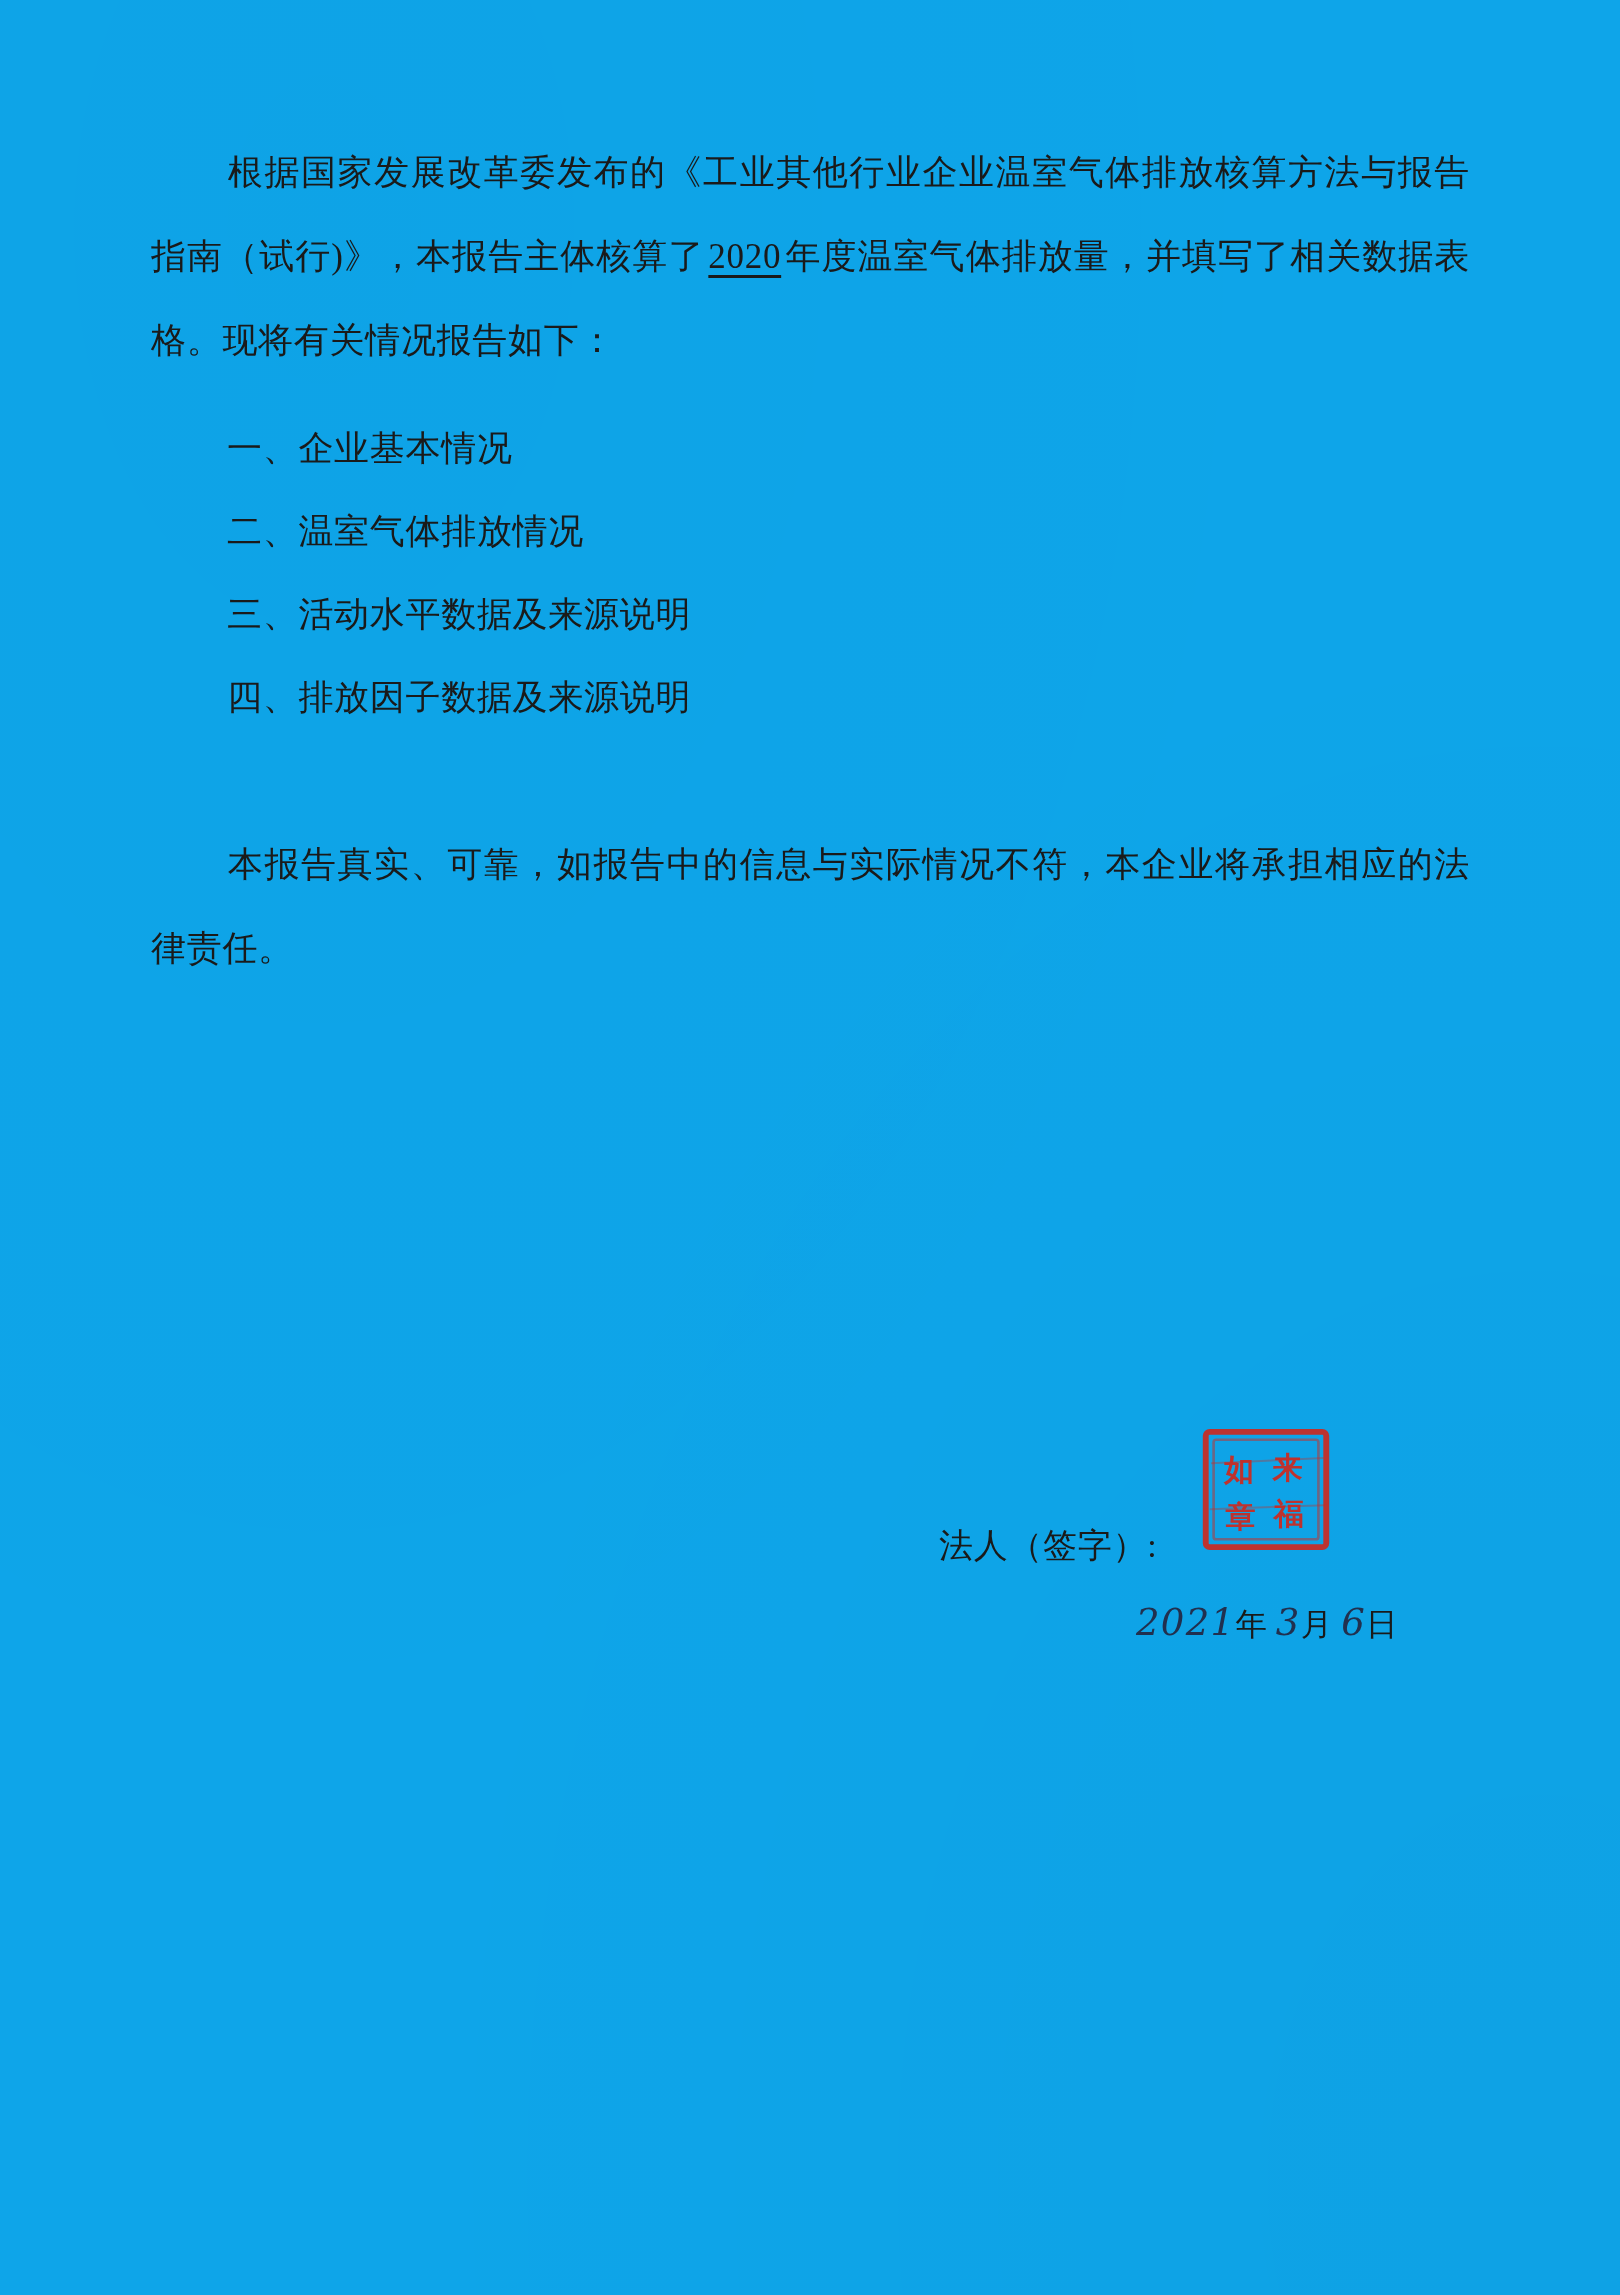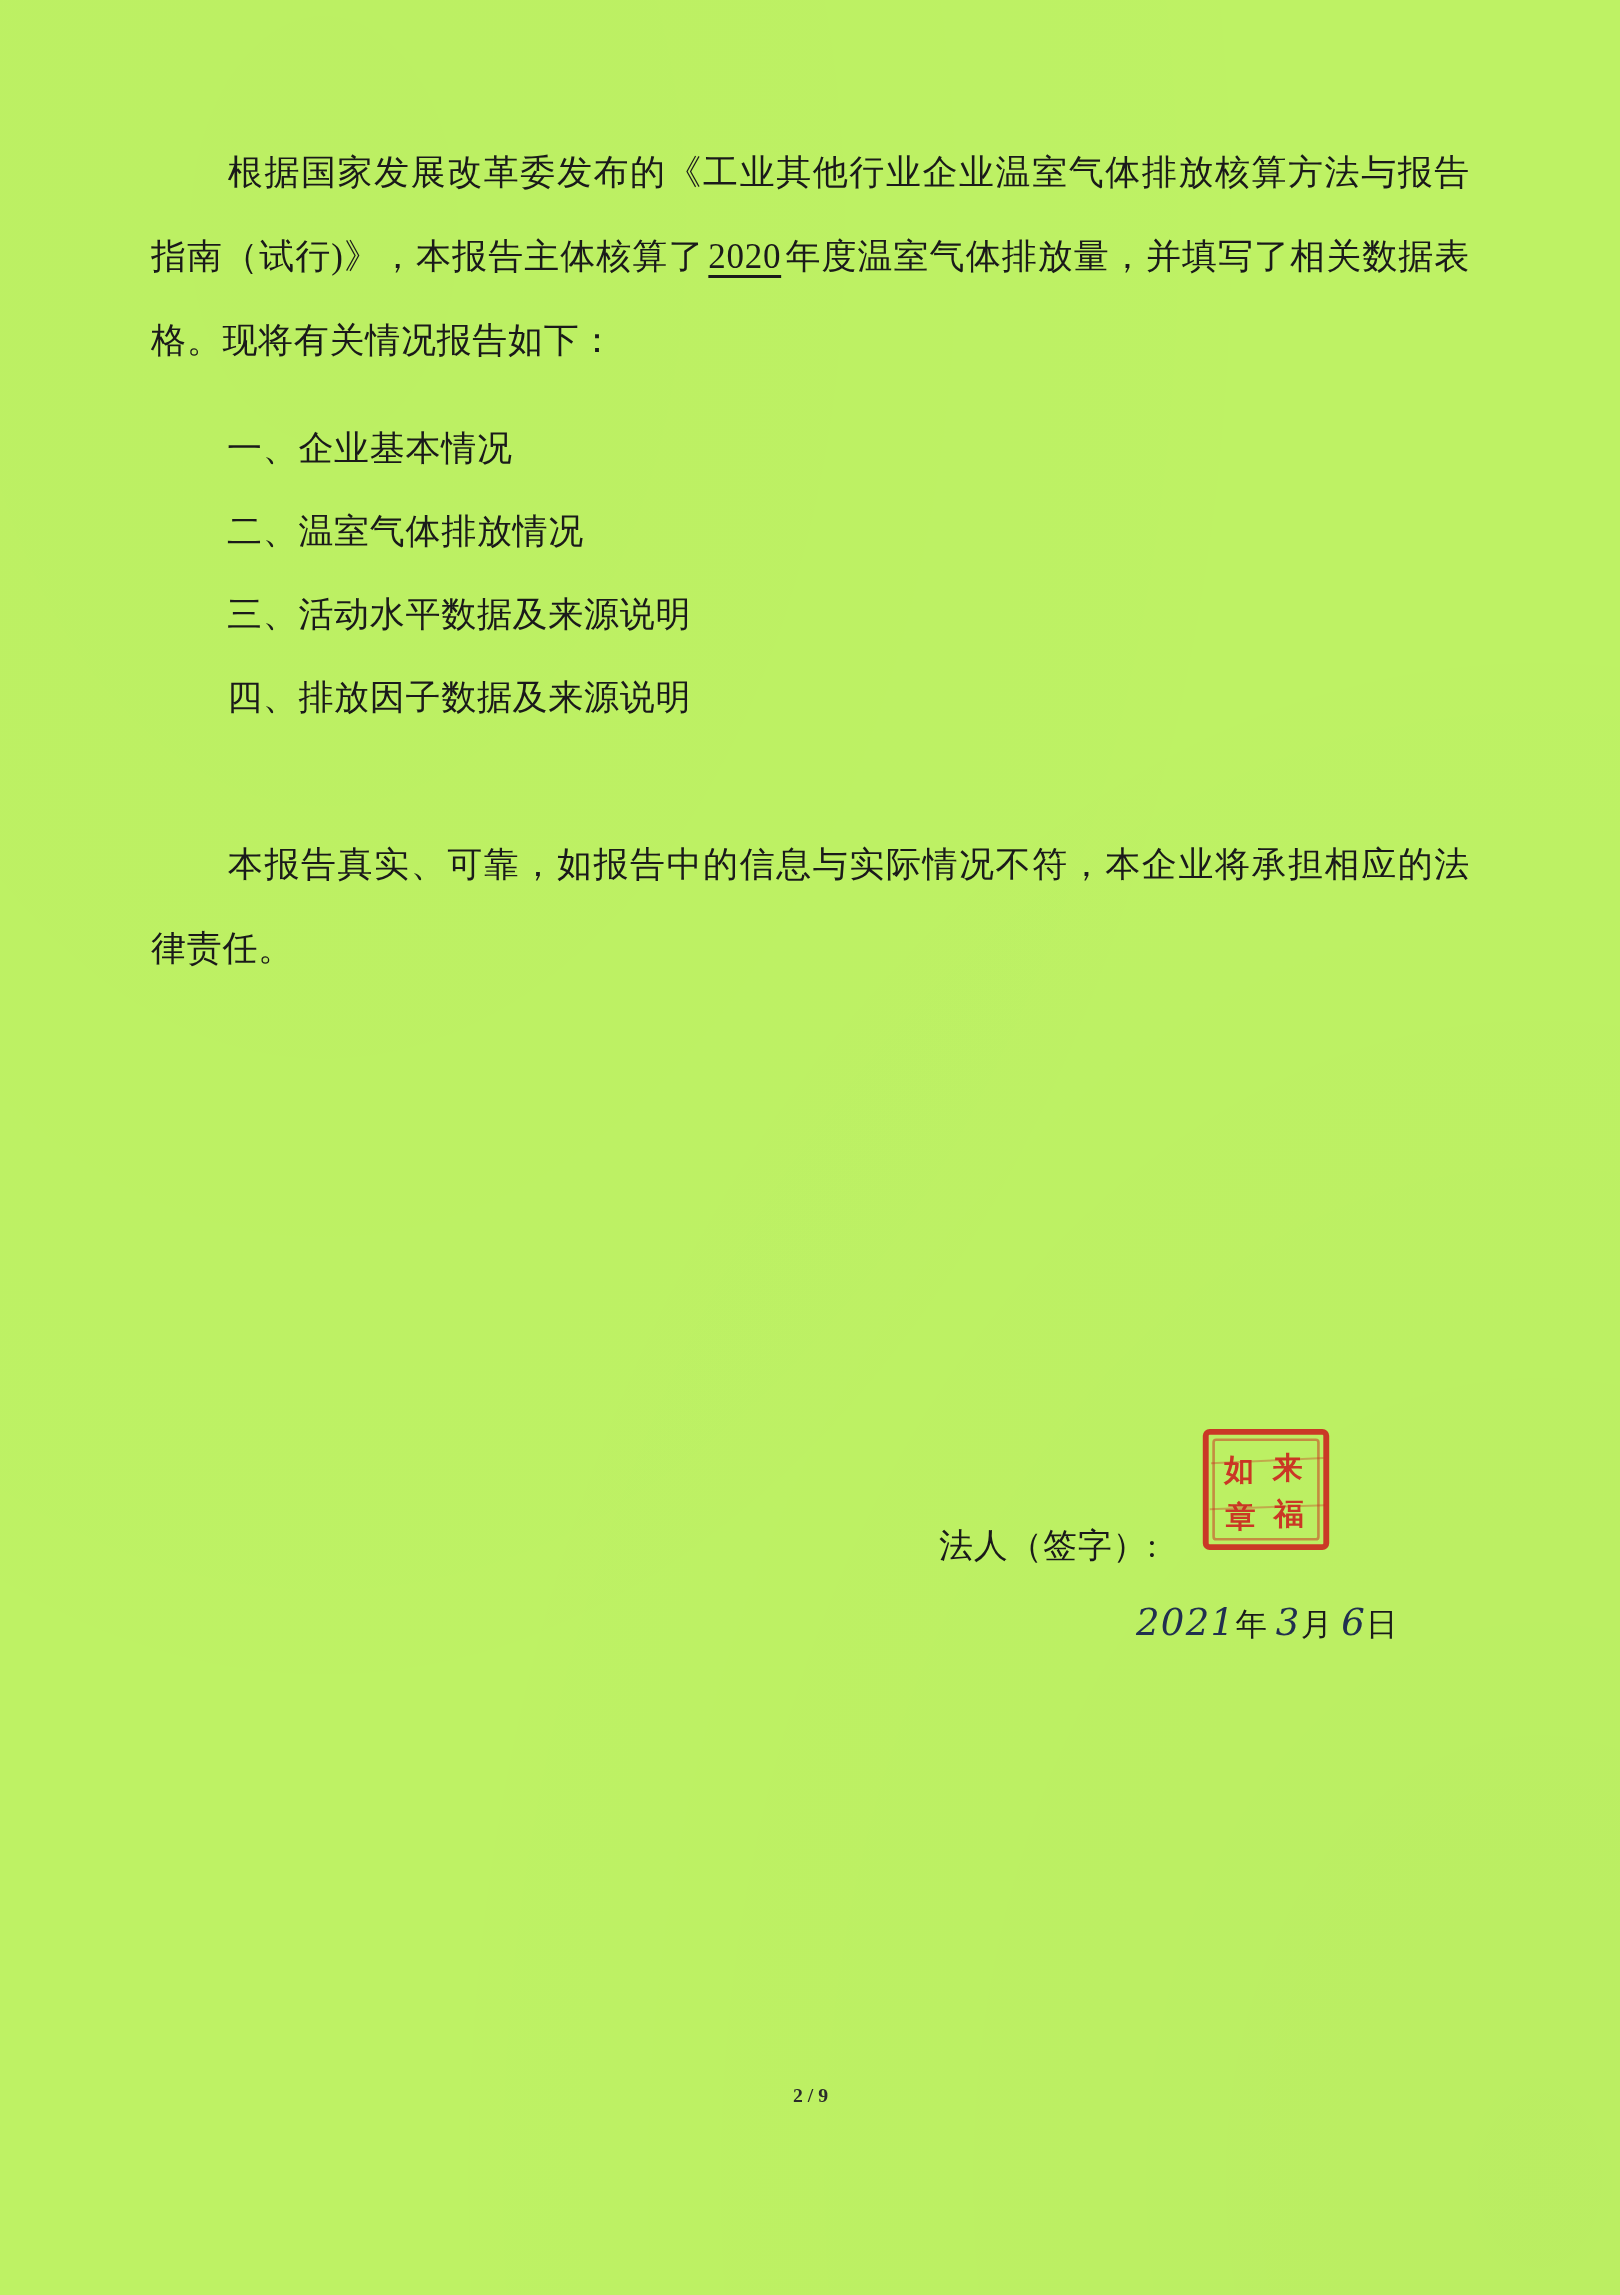--- a/index.html
+++ b/index.html
@@ -7,21 +7,21 @@
     padding: 0;
     background: #ffffff;
   }
   body {
     font-family: "Liberation Serif", "DejaVu Serif", serif;
   }
   .page {
     position: relative;
     width: 1621px;
     height: 2295px;
-    background: #bef264;
+    background: #0ea5e9;
     overflow: hidden;
     box-sizing: border-box;
   }
   
   .scan-tint {
     position: absolute;
     inset: 0;
     background:
       radial-gradient(ellipse at 20% 10%, rgba(0,0,0,0.012), rgba(0,0,0,0) 60%),
       radial-gradient(ellipse at 95% 95%, rgba(0,0,0,0.02), rgba(0,0,0,0) 55%);
@@ -162,15 +162,14 @@
       </svg>
     </div>
 
     <div class="date-row">
       <span class="hand">2021</span><span class="hand-small">年</span>
       <span class="hand">3</span><span class="hand-small">月</span>
       <span class="hand">6</span><span class="hand-small">日</span>
     </div>
   </div>
 
-  <div class="footer">2 / 9</div>
 </div>
 
 
 </body></html>

